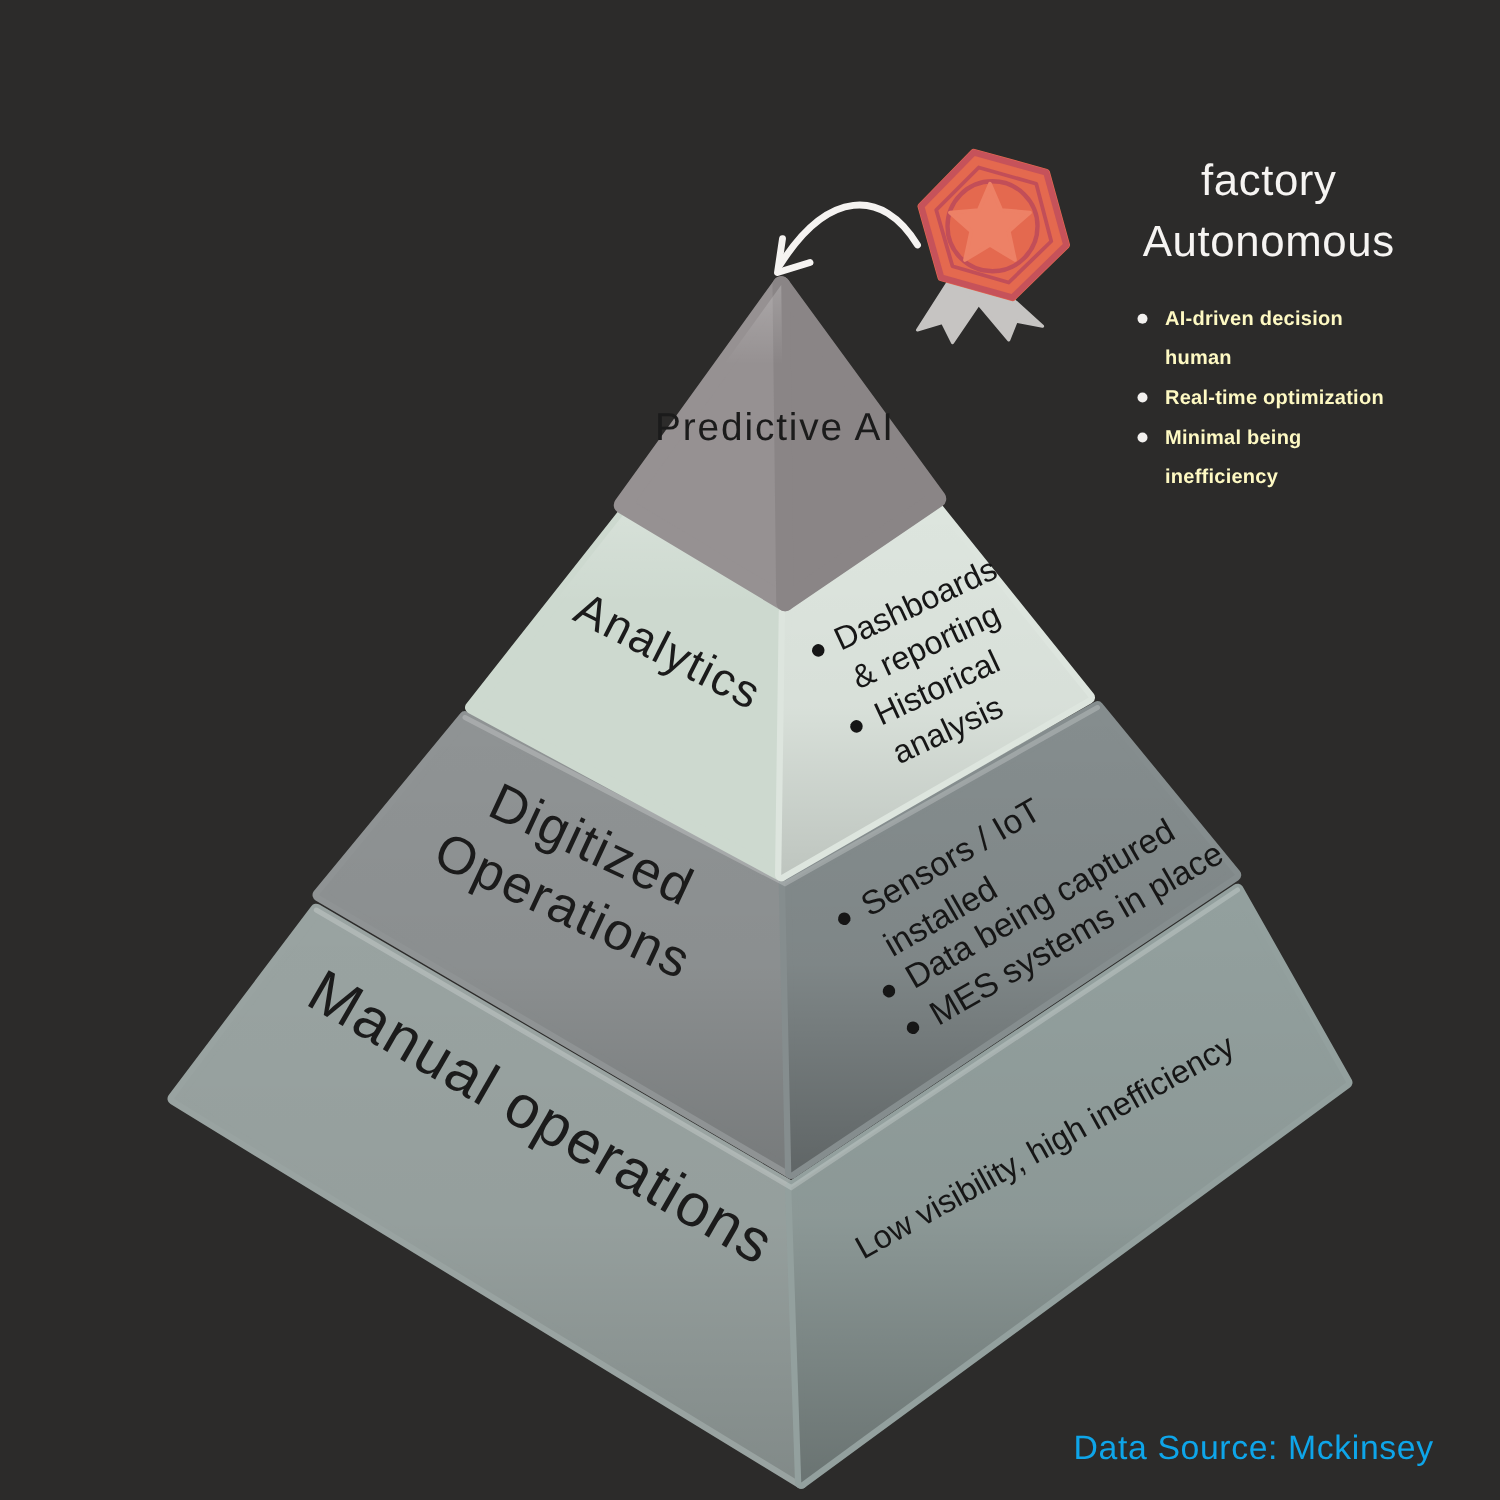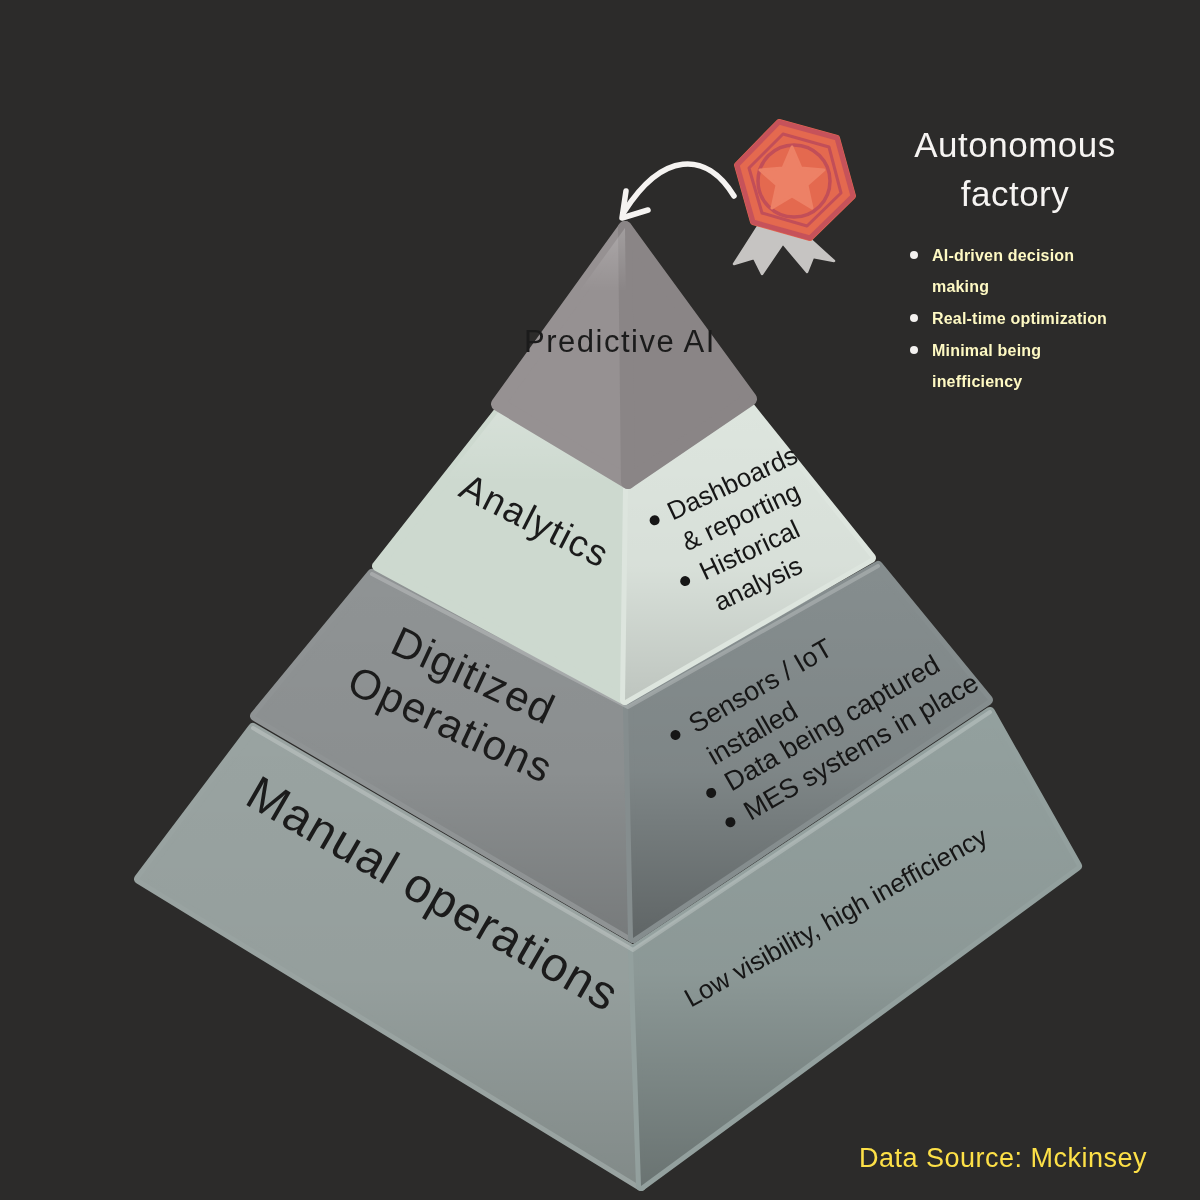--- a/index.html
+++ b/index.html
@@ -29,21 +29,21 @@
   .callout-bullets .row{display:flex;margin:0 0 1px 0;}
   .callout-bullets .dot{
     flex:0 0 22px;position:relative;top:11px;width:8px;height:8px;
   }
   .callout-bullets .dot::before{
     content:"";display:block;width:8px;height:8px;border-radius:50%;background:#f3f1ef;
   }
   .callout-bullets .lines span{display:block;}
   .footer{
     position:absolute;right:53px;bottom:26px;
-    color:#fde047;font-size:27px;font-weight:400;letter-spacing:.5px;
+    color:#0ea5e9;font-size:27px;font-weight:400;letter-spacing:.5px;
   }
   text{font-family:"Liberation Sans", sans-serif;}
   .layer-label{fill:#1b1b1b;letter-spacing:1.5px;font-weight:500;}
   .face-bullet{fill:#161616;font-weight:500;}
 </style>
 </head>
 <body>
 
 <div class="canvas">
 
@@ -126,30 +126,30 @@
       <polygon points="853,196 810,238 753,222 737,165 779,122 837,138" stroke-width="6" stroke-linejoin="round" fill="#e4694f" stroke="#e4694f"></polygon>
       <polygon points="853,196 810,238 753,222 737,165 779,122 837,138" fill="none" stroke-width="5" stroke-linejoin="round" opacity="0.85" stroke="#c14f5c"></polygon>
       <polygon points="841,193 807,226 762,213 749,168 783,134 829,147" fill="none" stroke-width="3" stroke-linejoin="round" opacity="0.8" stroke="#b9475a"></polygon>
       <circle cx="794" cy="181" r="36" fill="none" stroke-width="3.5" opacity="0.8" stroke="#b9475a"></circle>
       <path d="M792 147 L801 168 L824 170 L807 185 L812 208 L792 196 L772 208 L777 185 L760 170 L783 168 Z" stroke-width="3" stroke-linejoin="round" fill="#ed8166" stroke="#ed8166"></path>
     </g>
   </svg>
 
 
   <div class="callout-heading">
+    <span>factory</span>
     <span>Autonomous</span>
-    <span>factory</span>
   </div>
 
   <div class="callout-bullets">
     <div class="row">
       <span class="dot"></span>
       <span class="lines">
         <span>AI-driven decision</span>
-        <span>making</span>
+        <span>human</span>
       </span>
     </div>
     <div class="row">
       <span class="dot"></span>
       <span class="lines">
         <span>Real-time optimization</span>
       </span>
     </div>
     <div class="row">
       <span class="dot"></span>

